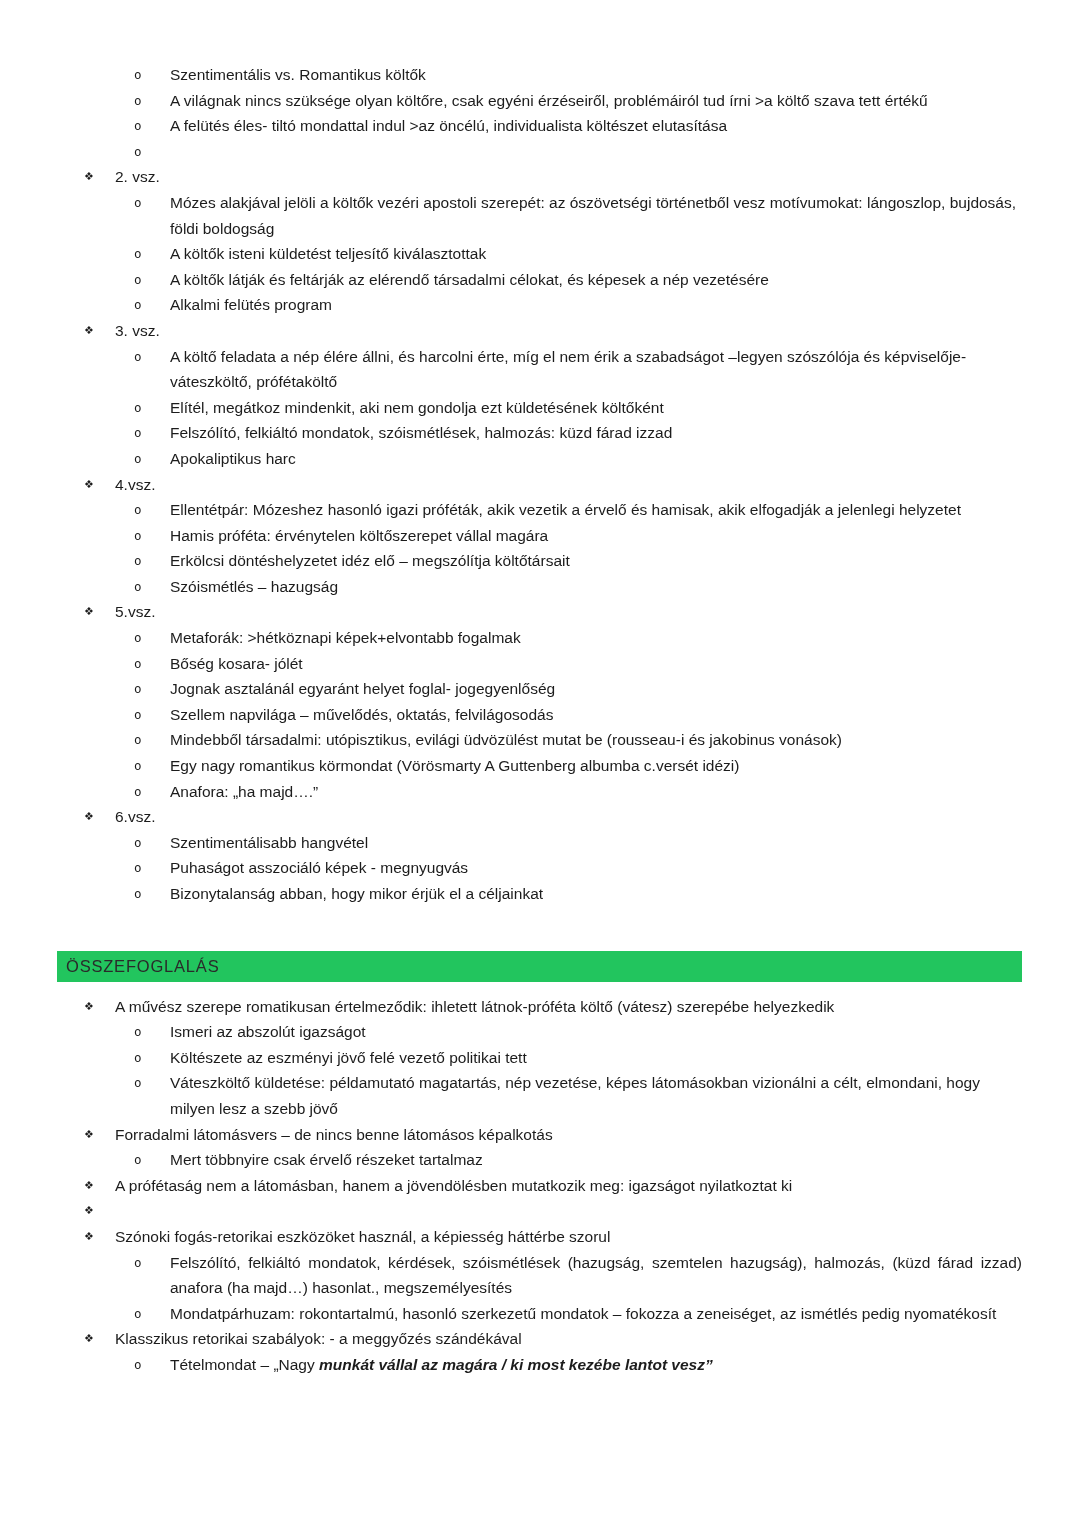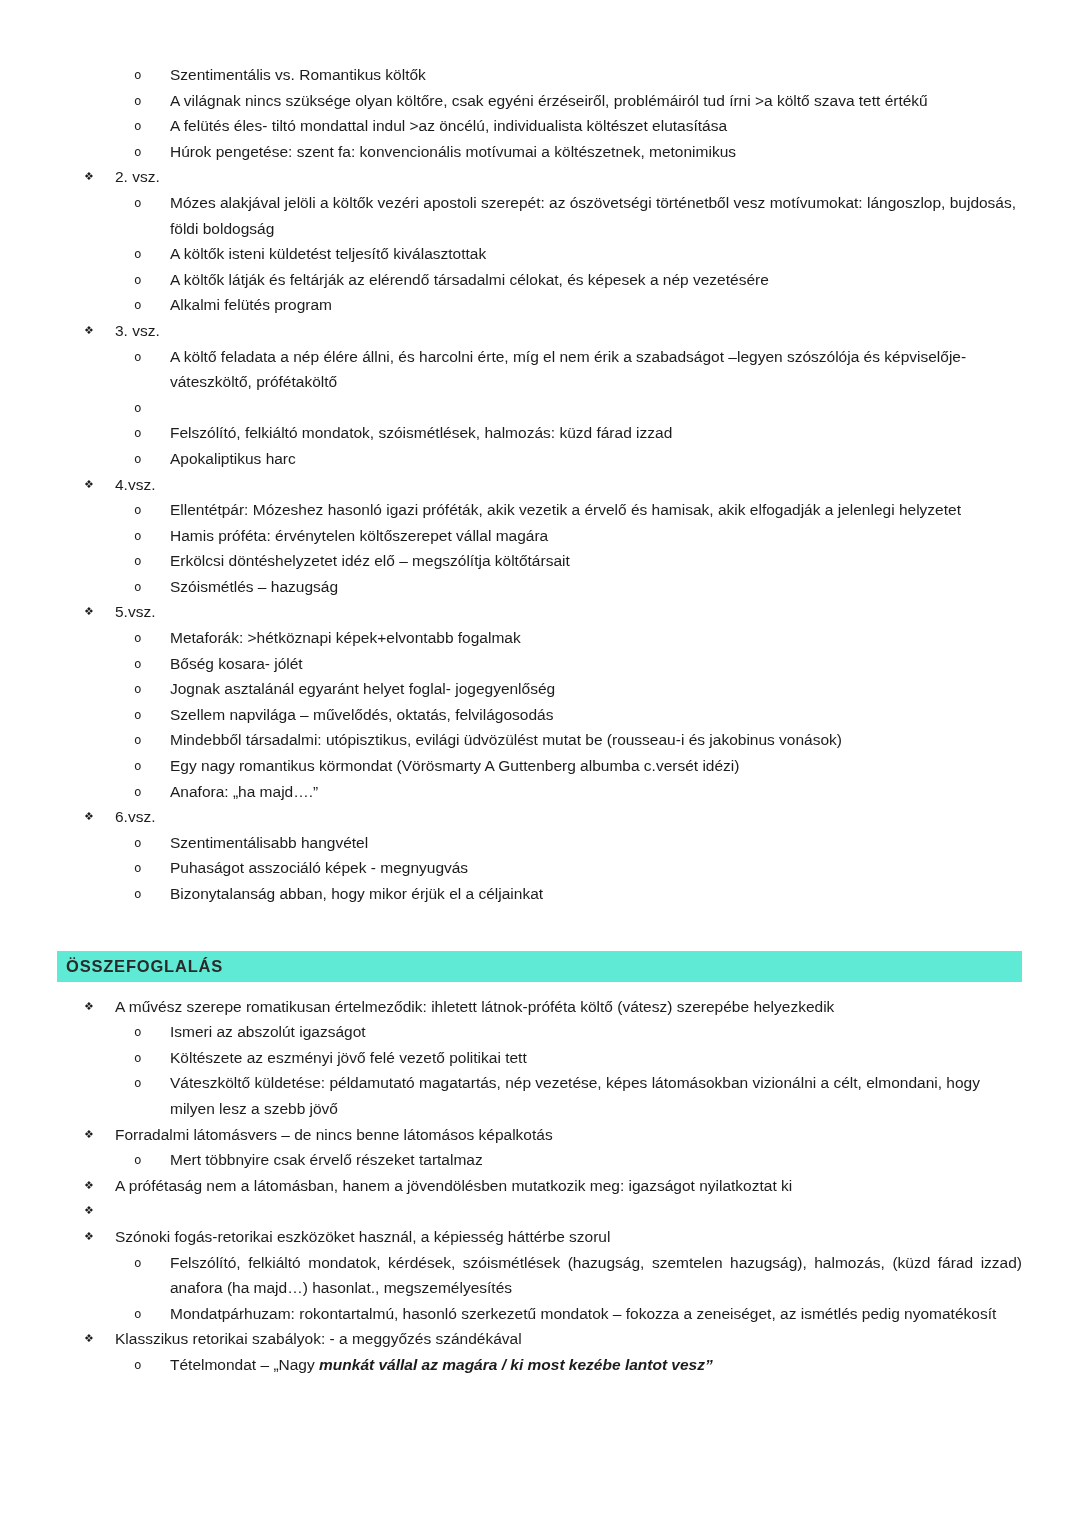--- a/index.html
+++ b/index.html
@@ -55,21 +55,20 @@
       <div class="li level2">
         <span class="marker">o</span>
         <span class="text"><span>A világnak nincs szüksége olyan költőre, csak egyéni érzéseiről, problémáiról tud írni &gt;a költő szava tett értékű</span></span>
       </div>
       <div class="li level2">
         <span class="marker">o</span>
         <span class="text"><span>A felütés éles- tiltó mondattal indul &gt;az öncélú, individualista költészet elutasítása</span></span>
       </div>
       <div class="li level2">
         <span class="marker">o</span>
-        <span class="text"><span>Húrok pengetése: szent fa: konvencionális motívumai a költészetnek, metonimikus</span></span>
       </div>
       <div class="li level1">
         <span class="marker">❖</span>
         <span class="text"><span>2. vsz.</span></span>
       </div>
       <div class="li level2">
         <span class="marker">o</span>
         <span class="text"><span>Mózes alakjával jelöli a költők vezéri apostoli szerepét: az ószövetségi történetből vesz motívumokat: lángoszlop, bujdosás, földi boldogság</span></span>
       </div>
       <div class="li level2">
@@ -87,20 +86,21 @@
       <div class="li level1">
         <span class="marker">❖</span>
         <span class="text"><span>3. vsz.</span></span>
       </div>
       <div class="li level2">
         <span class="marker">o</span>
         <span class="text"><span>A költő feladata a nép élére állni, és harcolni érte, míg el nem érik a szabadságot –legyen szószólója és képviselője-váteszköltő, prófétaköltő</span></span>
       </div>
       <div class="li level2">
         <span class="marker">o</span>
+        <span class="text"><span>Elítél, megátkoz mindenkit, aki nem gondolja ezt küldetésének költőként</span></span>
       </div>
       <div class="li level2">
         <span class="marker">o</span>
         <span class="text"><span>Felszólító, felkiáltó mondatok, szóismétlések, halmozás: küzd fárad izzad</span></span>
       </div>
       <div class="li level2">
         <span class="marker">o</span>
         <span class="text"><span>Apokaliptikus harc</span></span>
       </div>
       <div class="li level1">
@@ -166,21 +166,21 @@
       <div class="li level2">
         <span class="marker">o</span>
         <span class="text"><span>Puhaságot asszociáló képek - megnyugvás</span></span>
       </div>
       <div class="li level2">
         <span class="marker">o</span>
         <span class="text"><span>Bizonytalanság abban, hogy mikor érjük el a céljainkat</span></span>
       </div>
     </div>
 
-  <div class="section-header" style="background: #5eead4; font-weight: bold;">
+  <div class="section-header" style="background: #22c55e;">
     <span class="section-header-text">ÖSSZEFOGLALÁS</span>
   </div>
 
   <div class="list">
       <div class="li level1">
         <span class="marker">❖</span>
         <span class="text"><span>A művész szerepe romatikusan értelmeződik: ihletett látnok-próféta költő (vátesz) szerepébe helyezkedik</span></span>
       </div>
       <div class="li level2">
         <span class="marker">o</span>

